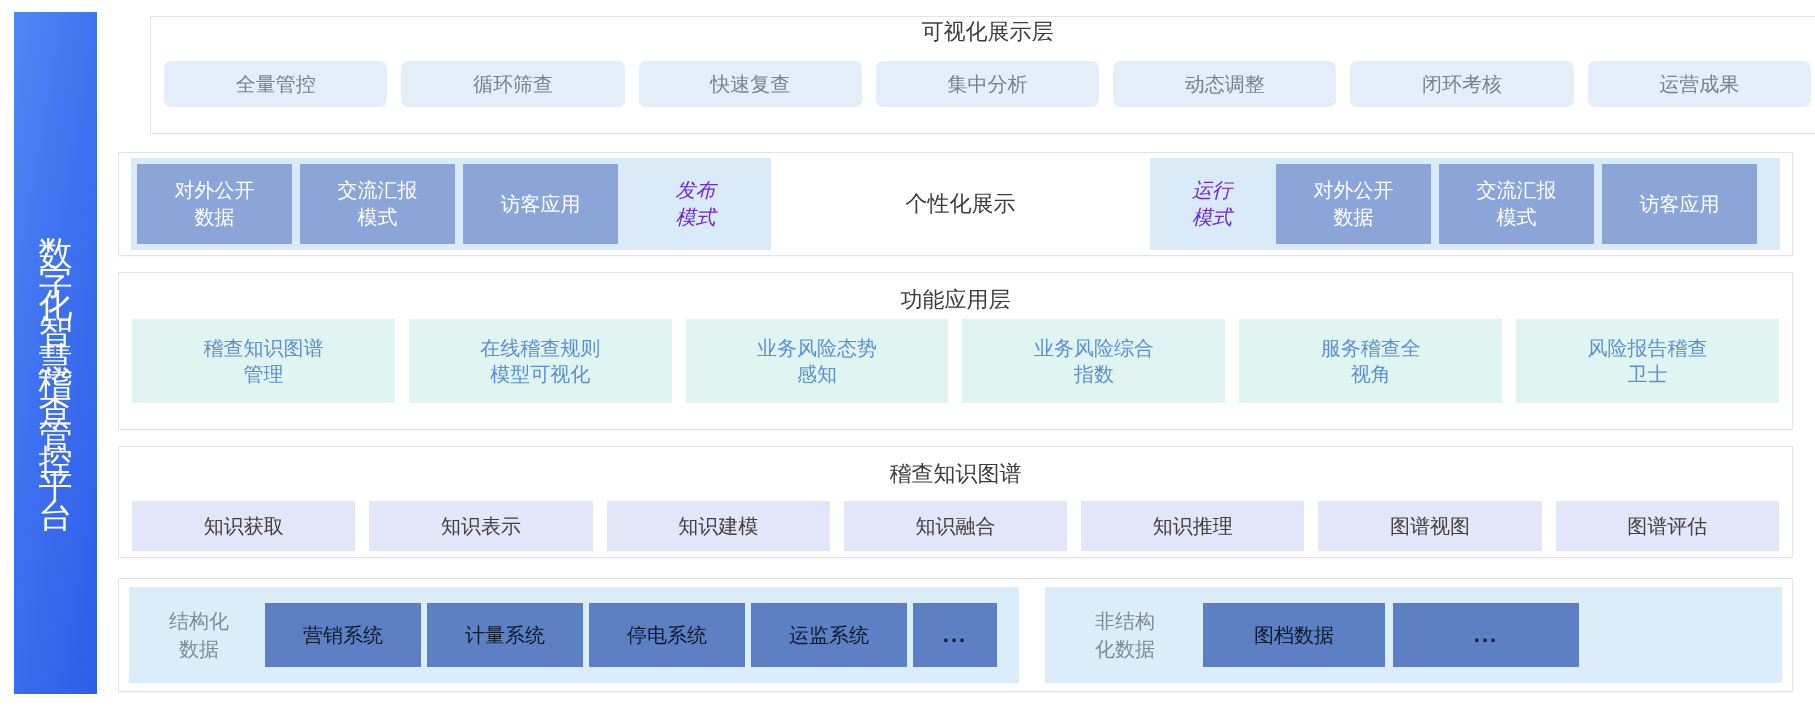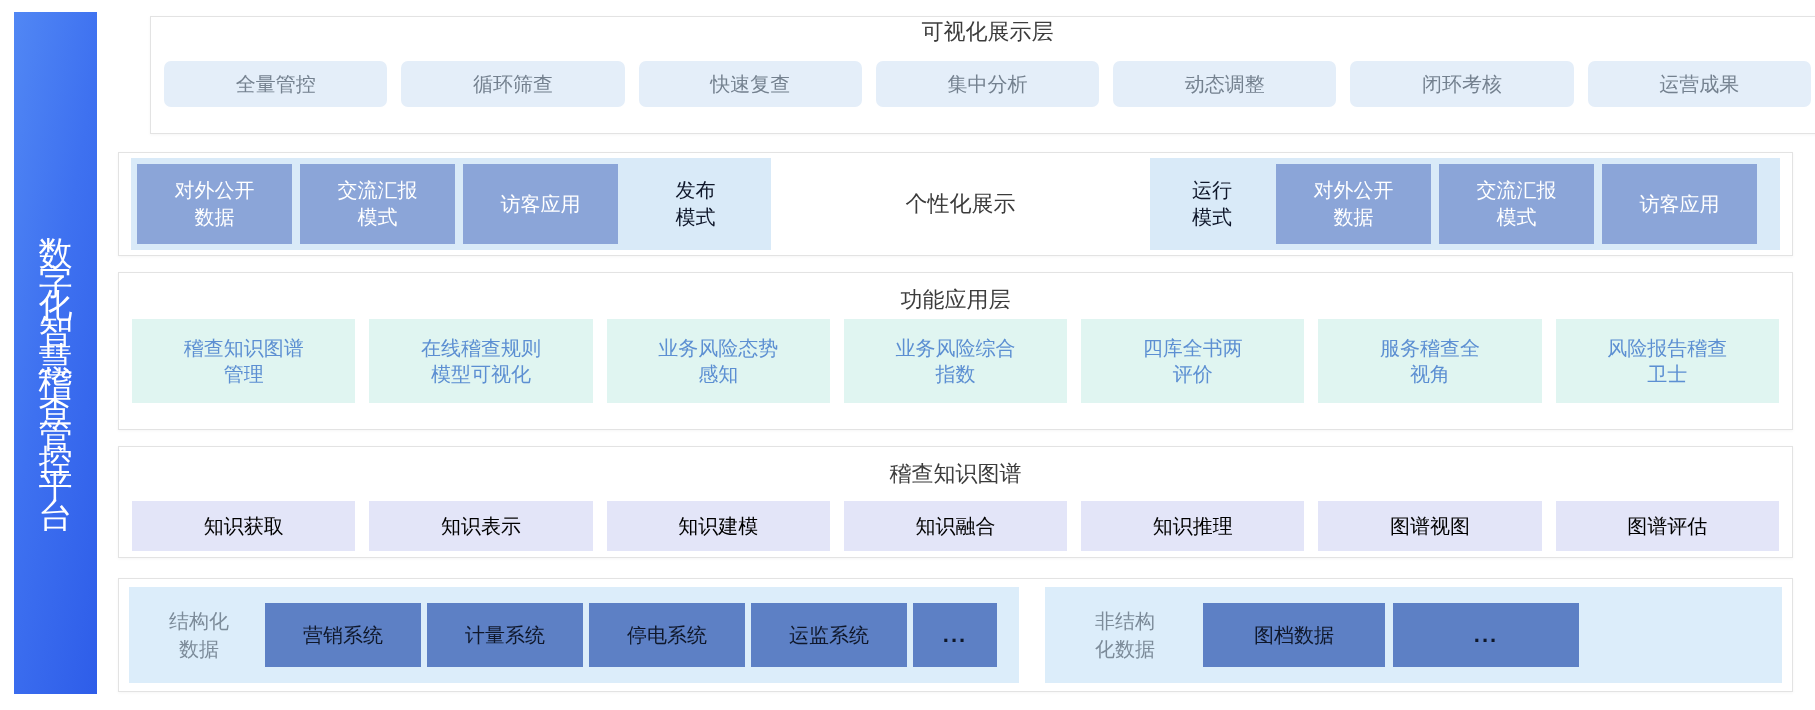--- a/index.html
+++ b/index.html
@@ -33,33 +33,33 @@
   #row-modes { top:152px; height:104px; }
   .modes-inner { display:flex; height:100%; padding:5px 12px; gap:0; }
   .mode-panel { background:#d9eaf8; display:flex; padding:6px; gap:8px;
     align-items:stretch; }
   .panel-publish { width:640px; }
   .panel-run { width:630px; }
   .dark-chip { background:#8ba5d8; color:#ffffff; font-size:20px;
     display:flex; align-items:center; justify-content:center; text-align:center;
     white-space:pre-line; line-height:1.35; width:155px; }
   .mode-label { flex:1; min-width:100px; display:flex; align-items:center;
-    justify-content:center; text-align:center; color:#0f172a; font-size:20px;
-    white-space:pre-line; line-height:1.35; }
+    justify-content:center; text-align:center; color:#6d28d9; font-size:20px;
+    white-space:pre-line; line-height:1.35;font-style:italic; }
   .panel-run .mode-label { flex:0 0 112px; }
   .center-label { flex:1; display:flex; align-items:center; justify-content:center;
     font-size:22px; color:#3b3b3b; font-weight:500; }
 
   #row-function { top:272px; height:158px; padding-top:12px; }
   #row-function .frame-title { margin-bottom:4px; }
   #row-function .chip { height:84px; background:#e0f5f1; color:#5c8fd2; }
 
   #row-graph { top:446px; height:112px; padding-top:12px; }
   #row-graph .frame-title { margin-bottom:12px; }
-  #row-graph .chip { height:50px; background:#e3e5f8; color:#000000; }
+  #row-graph .chip { height:50px; background:#e3e5f8; color:#404040; }
 
   
   #row-data { top:578px; height:114px; }
   .data-inner { display:flex; height:100%; padding:8px 10px; }
   .data-panel { background:#dcedfa; display:flex; padding:16px 10px; gap:6px;
     align-items:stretch; }
   .panel-structured { width:890px; margin-right:26px; }
   .panel-unstructured { flex:1; gap:8px; }
   .data-label { display:flex; align-items:center; justify-content:center;
     text-align:center; color:#7c8b99; font-size:20px; white-space:pre-line;
@@ -124,22 +124,20 @@
     <div class="frame-title">功能应用层</div>
     <div class="chip-row">
       <div class="chip">稽查知识图谱
 管理</div>
       <div class="chip">在线稽查规则
 模型可视化</div>
       <div class="chip">业务风险态势
 感知</div>
       <div class="chip">业务风险综合
 指数</div>
-      <div class="chip">四库全书两
-评价</div>
       <div class="chip">服务稽查全
 视角</div>
       <div class="chip">风险报告稽查
 卫士</div>
     </div>
   </div>
 
   <div class="frame" id="row-graph">
     <div class="frame-title">稽查知识图谱</div>
     <div class="chip-row">

